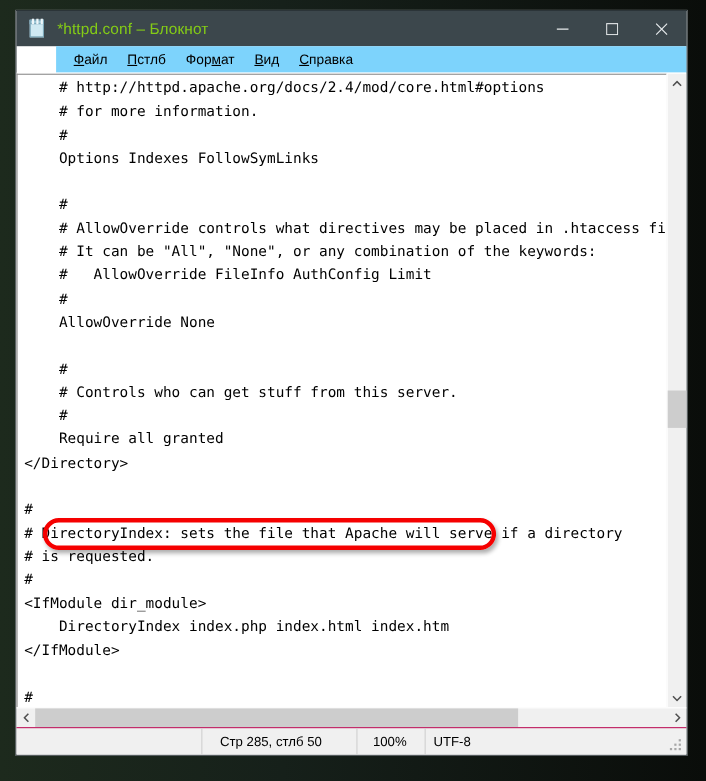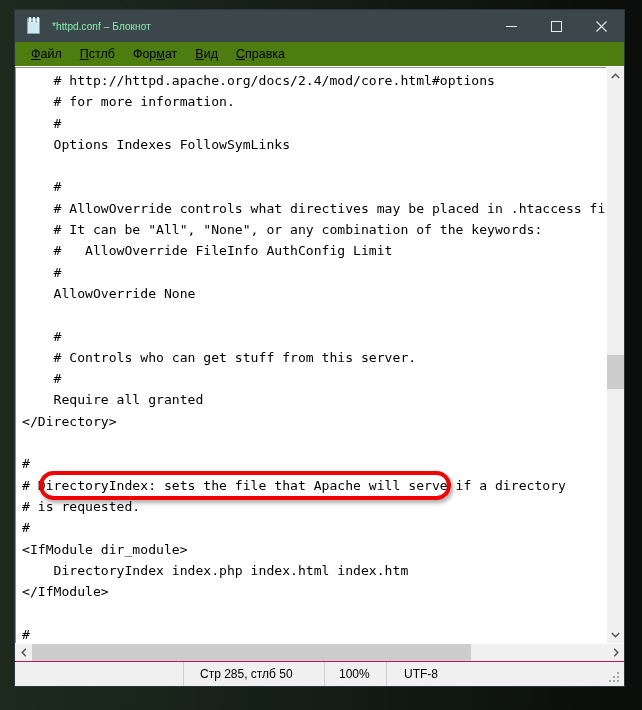--- a/index.html
+++ b/index.html
@@ -66,22 +66,22 @@
     border: 1px solid #7ba7b8;
     box-sizing: border-box;
   }
   .np-ring {
     position: absolute;
     top: 0px;
     width: 2px; height: 5px;
     background: #eef6f9;
   }
   #title-text {
-    color: #86efac;
-    font-size: 10px;
+    color: #84cc16;
+    font-size: 14px;
     letter-spacing: 0.1px;
     white-space: nowrap;
   }
   #win-controls {
     margin-left: auto;
     display: flex;
     height: 32px;
   }
   .win-btn {
     width: 45px;
@@ -89,26 +89,27 @@
     display: flex;
     align-items: center;
     justify-content: center;
     color: #e8eced;
   }
   .win-btn svg { display:block; }
 
   
   #menubar {
     height: 24px;
-    background: #4d7c0f;
+    background: #7dd3fc;
     display: flex;
     align-items: center;
     padding-left: 7px;
     flex: 0 0 auto;
     user-select: none;
+    margin-left: 36px;
   }
   .menu-item {
     font-size: 12.5px;
     color: #000000;
     padding: 2px 9px 2px 9px;
     white-space: nowrap;
   }
   .menu-item u { text-decoration: underline; }
 
   
@@ -237,21 +238,21 @@
     height: 24px;
     display: flex;
     align-items: center;
     box-sizing: border-box;
     white-space: nowrap;
   }
   #status-spacer { width: 168px; }
   #status-pos   { width: 125px; border-left: 1px solid #cfcfcf; padding-left: 16px; }
   #status-zoom  { width: 62px;  border-left: 1px solid #cfcfcf; padding-left: 14px; margin-left: 16px; }
   #status-eol   { width: 122px; border-left: 1px solid #cfcfcf; padding-left: 15px; }
-  #status-enc   { width: auto;  border-left: 1px solid #cfcfcf; padding-left: 17px; }
+  #status-enc   { width: auto;  border-left: 1px solid #cfcfcf; padding-left: 7px; }
   #resize-grip {
     position: absolute;
     right: 4px;
     bottom: 3px;
     width: 11px;
     height: 11px;
   }
   #resize-grip i {
     position: absolute;
     width: 2px; height: 2px;

